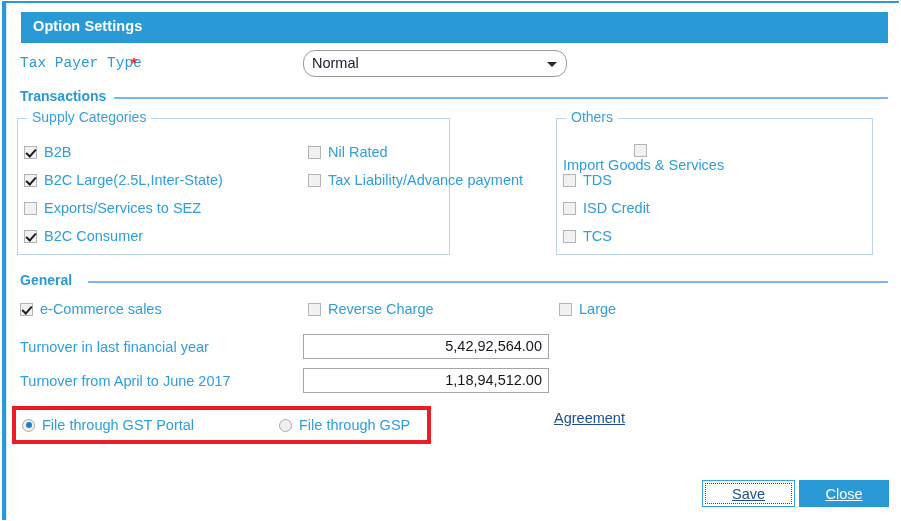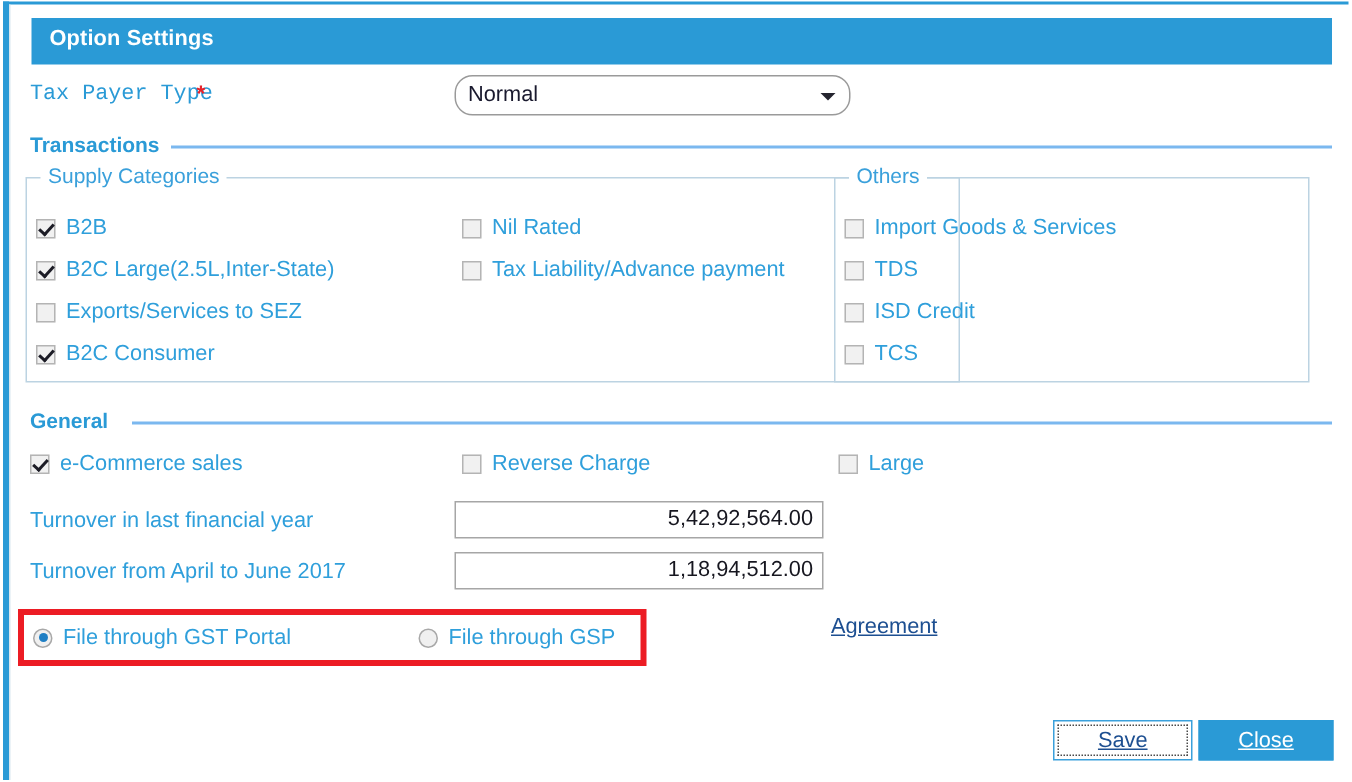--- a/index.html
+++ b/index.html
@@ -141,21 +141,21 @@
   }
   .groupbox > .gb-legend {
     position: absolute;
     left: 9px; top: -10px;
     background: #ffffff;
     padding: 0 5px;
     color: #3aa0db;
     font-size: 14px;
     white-space: nowrap;
   }
-  #gb-supply { left: 17px; top: 118px; width: 623px; height: 137px; }
+  #gb-supply { left: 17px; top: 118px; width: 433px; height: 137px; }
   #gb-others { left: 556px; top: 118px; width: 317px; height: 137px; }
 
   
   .cbrow {
     position: absolute;
     display: flex;
     align-items: center;
     white-space: nowrap;
   }
   .cbox {
@@ -347,21 +347,21 @@
   </div>
   <div class="cbrow" style="left:308px; top:172px;">
     <span class="cbox"></span>
     <span class="cbtext">Tax Liability/Advance payment</span>
   </div>
 
   <div id="gb-others" class="groupbox">
     <span class="gb-legend">Others</span>
   </div>
 
-  <div class="cbrow" style="left:563px; top:144px;">
+  <div class="cbrow" style="left:563px; top:144px;flex-direction:column;">
     <span class="cbox"></span>
     <span class="cbtext">Import Goods &amp; Services</span>
   </div>
   <div class="cbrow" style="left:563px; top:172px;">
     <span class="cbox"></span>
     <span class="cbtext">TDS</span>
   </div>
   <div class="cbrow" style="left:563px; top:200px;">
     <span class="cbox"></span>
     <span class="cbtext">ISD Credit</span>

